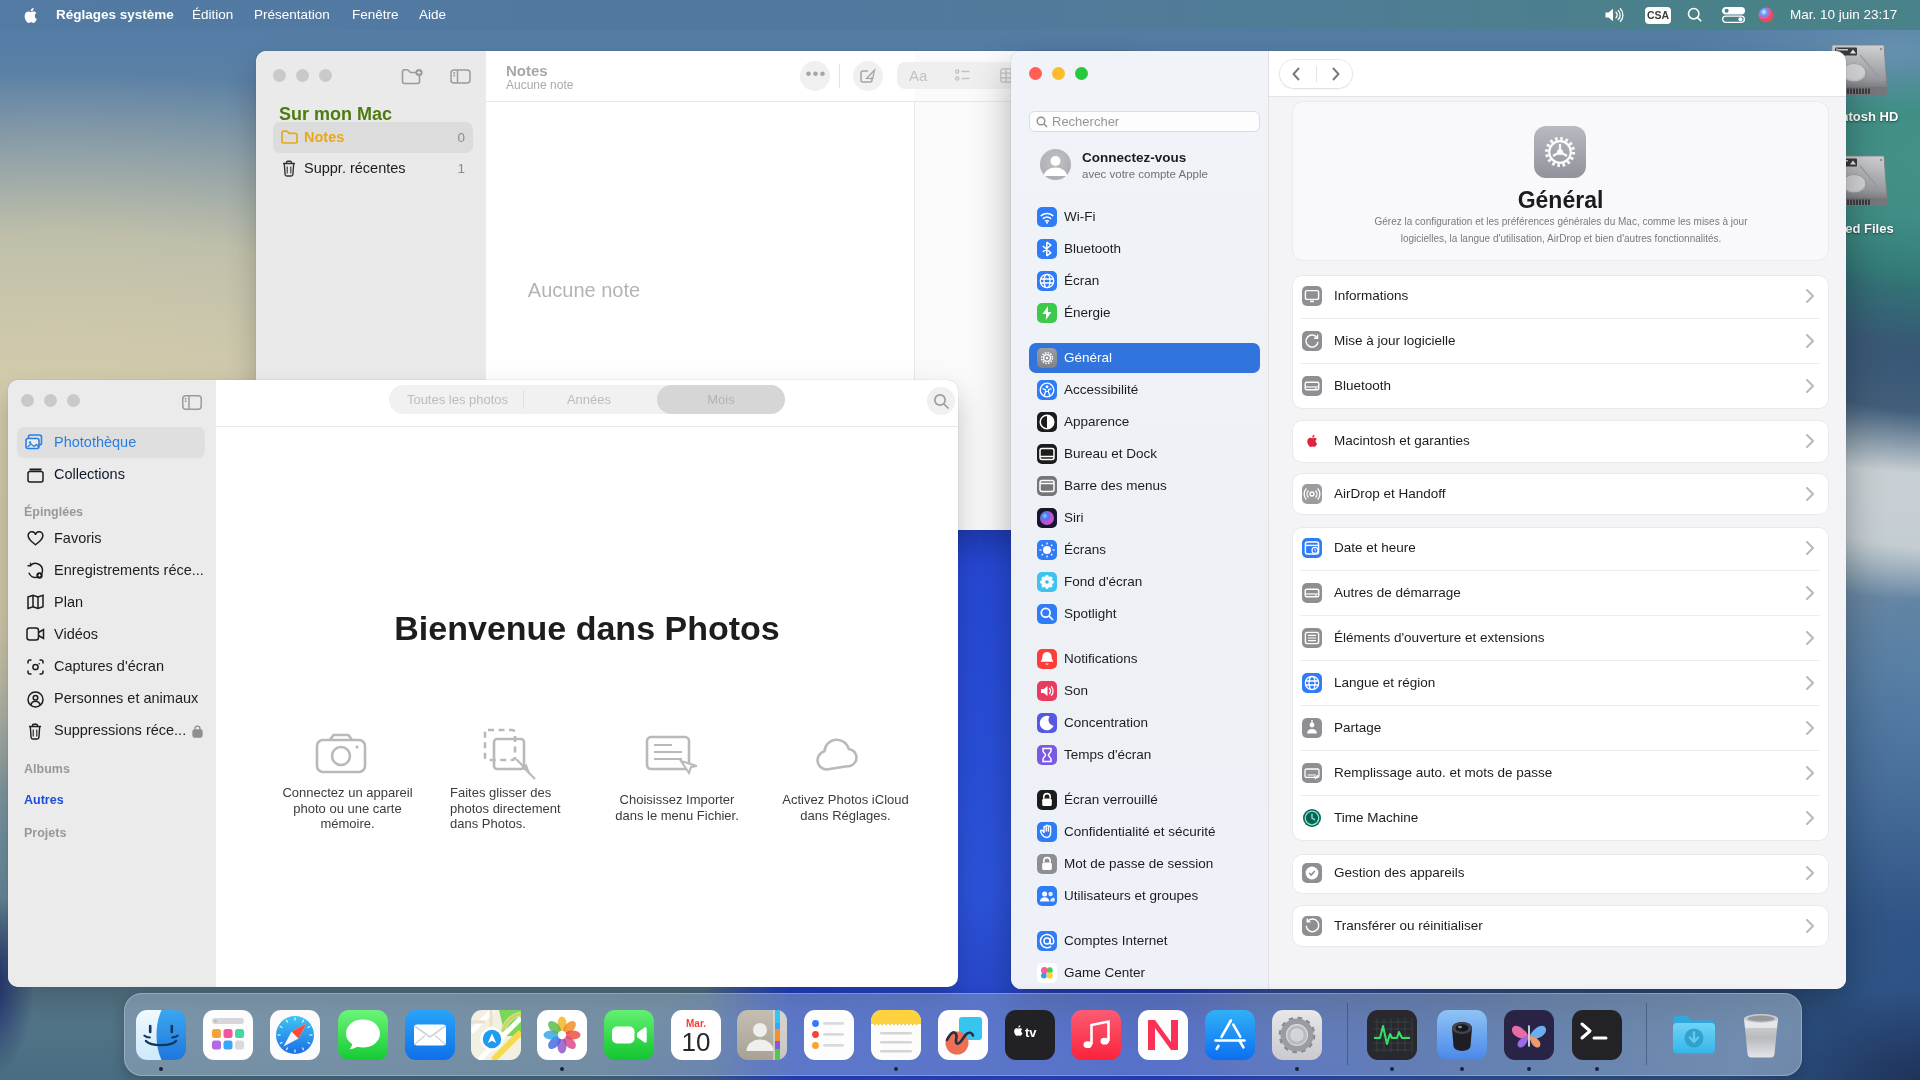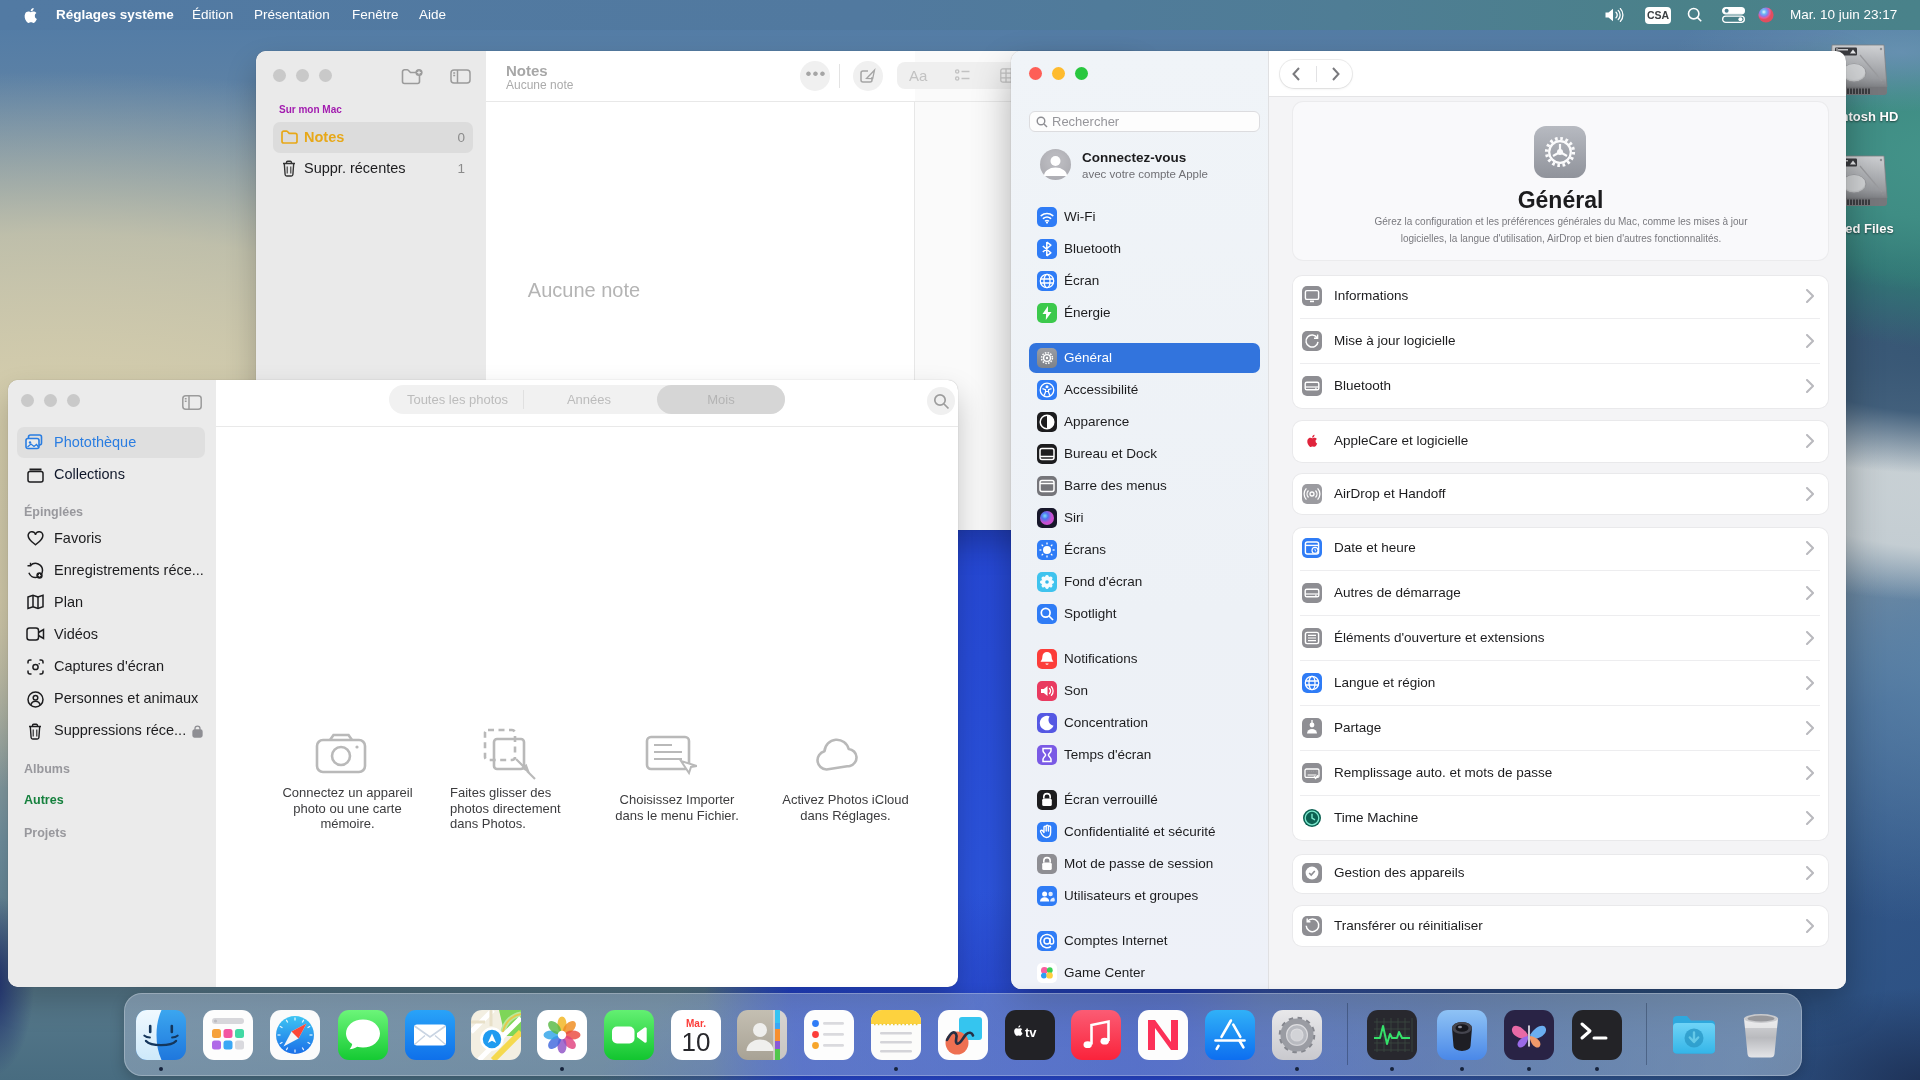--- a/index.html
+++ b/index.html
@@ -147,21 +147,21 @@
       <path d="M1.5 4.5 v9 a2 2 0 0 0 2 2 h13 a2 2 0 0 0 2 -2 v-7 a2 2 0 0 0 -2 -2 h-7 l-2.2-2.2 a1.5 1.5 0 0 0 -1.1-.5 H3.5 a2 2 0 0 0 -2 2 z"></path>
       <circle cx="18" cy="4.5" r="3.6" fill="#9b9b9b" stroke="none"></circle>
       <path d="M18 2.7 v3.6 M16.2 4.5 h3.6" stroke="#e7e7e7" stroke-width="1.2"></path>
     </svg>
     <svg class="abs" style="left:194px; top:18px;" width="21" height="15" viewBox="0 0 21 15" fill="none" stroke="#9b9b9b" stroke-width="1.5">
       <rect x="1" y="1" width="19" height="13" rx="3"></rect>
       <path d="M7.5 1 v13"></path>
       <path d="M3.2 4 h2 M3.2 6.5 h2"></path>
     </svg>
 
-    <div class="abs" style="left:23px; top:53px; font-size:10px; font-weight:bold; color:#a21caf;">Sur mon Mac</div>
+    <div class="abs" style="left:23px; top:53px; font-size:18px; font-weight:bold; color:#4d7c0f;">Sur mon Mac</div>
     <div class="abs" style="left:17px; top:71px; width:200px; height:31px; background:#dcdcdc; border-radius:7px;"></div>
     <svg class="abs" style="left:25px; top:79px;" width="17" height="14" viewBox="0 0 17 14" fill="none" stroke="#e7a819" stroke-width="1.7">
       <path d="M1 3.2 v8 a1.8 1.8 0 0 0 1.8 1.8 h11.4 a1.8 1.8 0 0 0 1.8 -1.8 v-6 a1.8 1.8 0 0 0 -1.8 -1.8 h-6 l-1.8-1.9 a1.3 1.3 0 0 0 -1-.4 H2.8 A1.8 1.8 0 0 0 1 2.9 z"></path>
     </svg>
     <div class="abs" style="left:48px; top:78px; font-size:14.5px; font-weight:bold; color:#e7a819;">Notes</div>
     <div class="abs" style="left:17px; top:71px; width:192px; height:31px; line-height:31px; text-align:right; font-size:13.5px; color:#8b8b8b;">0</div>
     <svg class="abs" style="left:26px; top:109px;" width="14" height="17" viewBox="0 0 14 17" fill="none" stroke="#333" stroke-width="1.4">
       <path d="M1 3.5 h12 M4.5 3.5 v-1 a1.2 1.2 0 0 1 1.2-1.2 h2.6 a1.2 1.2 0 0 1 1.2 1.2 v1 M2.3 3.5 l0.8 11 a1.6 1.6 0 0 0 1.6 1.5 h4.6 a1.6 1.6 0 0 0 1.6-1.5 l0.8-11"></path>
       <path d="M5.2 6.5 v7 M8.8 6.5 v7" stroke-width="1.1"></path>
     </svg>
@@ -270,23 +270,24 @@
     <svg class="abs" style="left:20px; top:343px;" width="14" height="17" viewBox="0 0 14 17" fill="none" stroke="#1d1d1f" stroke-width="1.4">
       <path d="M1 3.5 h12 M4.5 3.5 v-1 a1.2 1.2 0 0 1 1.2-1.2 h2.6 a1.2 1.2 0 0 1 1.2 1.2 v1 M2.3 3.5 l0.8 11 a1.6 1.6 0 0 0 1.6 1.5 h4.6 a1.6 1.6 0 0 0 1.6-1.5 l0.8-11"></path>
       <path d="M5.2 6.5 v7 M8.8 6.5 v7" stroke-width="1.1"></path>
     </svg>
     <div class="abs" style="left:46px; top:342px; font-size:14.5px; color:#1d1d1f;">Suppressions réce...</div>
     <svg class="abs" style="left:184px; top:345px;" width="11" height="13" viewBox="0 0 11 13" fill="none" stroke="#8e8e93" stroke-width="1.3">
       <rect x="1" y="5" width="9" height="7" rx="1.5" fill="#8e8e93"></rect>
       <path d="M3 5 V3.6 a2.5 2.5 0 0 1 5 0 V5"></path>
     </svg>
     <div class="abs" style="left:16px; top:382px; font-size:12.5px; font-weight:bold; color:#98989d;">Albums</div>
-    <div class="abs" style="left:16px; top:413px; font-size:12.5px; font-weight:bold; color:#15803d;">Autres</div>
+    <div class="abs" style="left:16px; top:413px; font-size:12.5px; font-weight:bold; color:#1d4ed8;">Autres</div>
     <div class="abs" style="left:16px; top:446px; font-size:12.5px; font-weight:bold; color:#98989d;">Projets</div>
 
+    <div class="abs" style="left:208px; top:229px; width:742px; height:50px; text-align:center; font-size:34px; font-weight:bold; color:#1d1d1f;">Bienvenue dans Photos</div>
 
     <svg class="abs" style="left:307px; top:352px;" width="52" height="42" viewBox="0 0 52 42" fill="none" stroke="#b9b9b9" stroke-width="2.6">
       <rect x="2" y="8" width="48" height="32" rx="6"></rect>
       <path d="M15 8 l3.5 -5 h15 l3.5 5"></path>
       <circle cx="26" cy="24" r="9"></circle>
       <circle cx="42" cy="15" r="1.6" fill="#b9b9b9" stroke="none"></circle>
     </svg>
     <div class="abs" style="left:257px; top:405px; width:165px; text-align:center; font-size:13px; line-height:15.5px; color:#3c3c3e;">Connectez un appareil photo ou une carte mémoire.</div>
 
     <svg class="abs" style="left:475px; top:348px;" width="56" height="52" viewBox="0 0 56 52" fill="none" stroke="#b9b9b9" stroke-width="2.6">
@@ -586,21 +587,21 @@
     <div class="chev" style="top:328px;"><svg width="8" height="14" viewBox="0 0 8 14" fill="none" stroke="#b9b9be" stroke-width="2" stroke-linecap="round">
             <path d="M1 1 L7 7 L1 13"></path>
           </svg></div>
     <div class="card" style="top:370px; height:41px;"></div>
     <div class="mi" style="top:380px; background:#fff;">
           <svg width="20" height="20" viewBox="0 0 20 20">
             <path d="M13.5 10.2 c0 -1.5 1.2 -2.2 1.3 -2.3 c-0.7 -1 -1.8 -1.2 -2.2 -1.2 c-0.9 -0.1 -1.8 0.55 -2.3 0.55 c-0.5 0 -1.2 -0.54 -2 -0.52 c-1 0 -2 0.6 -2.5 1.5 c-1.1 1.9 -0.3 4.6 0.8 6.1 c0.5 0.75 1.1 1.6 1.9 1.55 c0.8 0 1.05 -0.5 2 -0.5 c0.9 0 1.2 0.5 2 0.48 c0.8 0 1.36 -0.74 1.86 -1.5 c0.6 -0.86 0.8 -1.7 0.84 -1.74 c0 -0.01 -1.55 -0.6 -1.57 -2.4 z" fill="#e0243c"></path>
             <path d="M11.9 5.7 c0.44 -0.54 0.74 -1.26 0.66 -2 c-0.64 0.03 -1.4 0.43 -1.86 0.96 c-0.4 0.47 -0.77 1.22 -0.67 1.93 c0.7 0.06 1.43 -0.36 1.87 -0.9 z" fill="#e0243c"></path>
           </svg>
         </div>
-    <div class="ml" style="top:380px;">AppleCare et logicielle</div>
+    <div class="ml" style="top:380px;">Macintosh et garanties</div>
     <div class="chev" style="top:383px;"><svg width="8" height="14" viewBox="0 0 8 14" fill="none" stroke="#b9b9be" stroke-width="2" stroke-linecap="round">
             <path d="M1 1 L7 7 L1 13"></path>
           </svg></div>
     <div class="card" style="top:423px; height:40px;"></div>
     <div class="mi" style="top:433px; background:#9b9ba0;">
           <svg width="20" height="20" viewBox="0 0 20 20" fill="none" stroke="#fff" stroke-width="1.3">
             <circle cx="10" cy="10" r="2"></circle>
             <path d="M6.5 13.5 a5 5 0 0 1 0 -7 M13.5 6.5 a5 5 0 0 1 0 7"></path>
             <path d="M4.4 15.6 a8 8 0 0 1 0 -11.2 M15.6 4.4 a8 8 0 0 1 0 11.2"></path>
           </svg>

